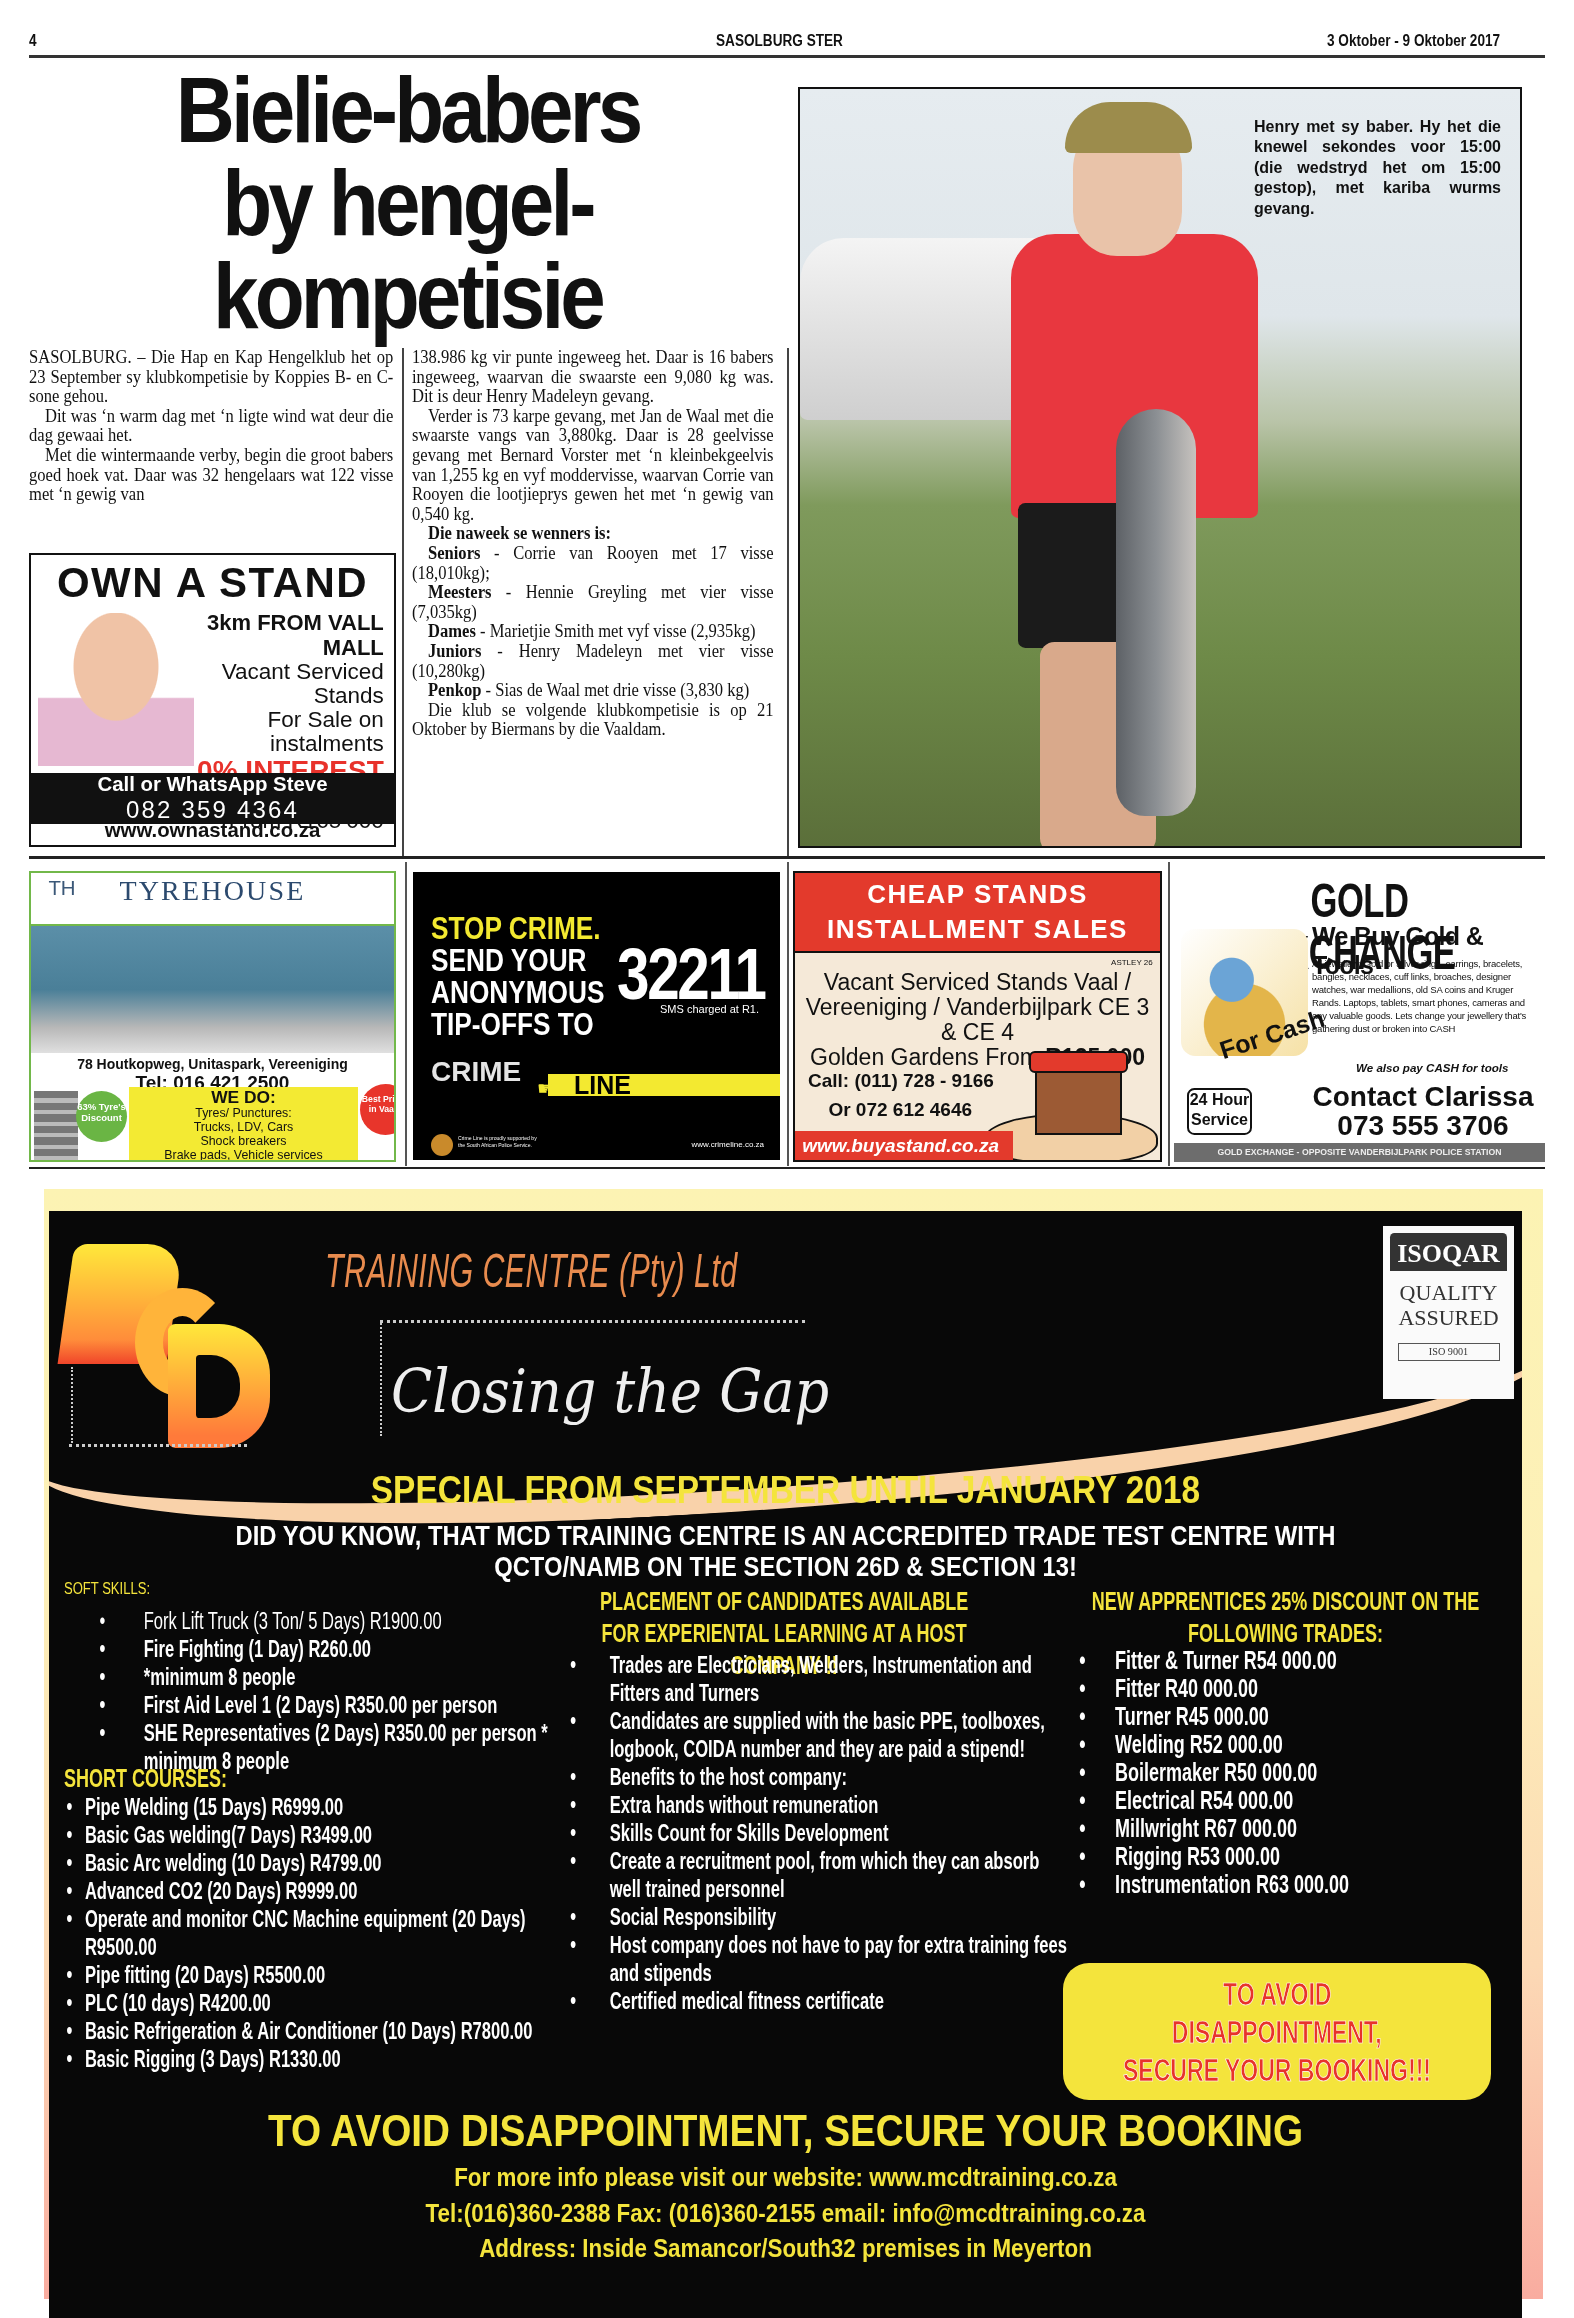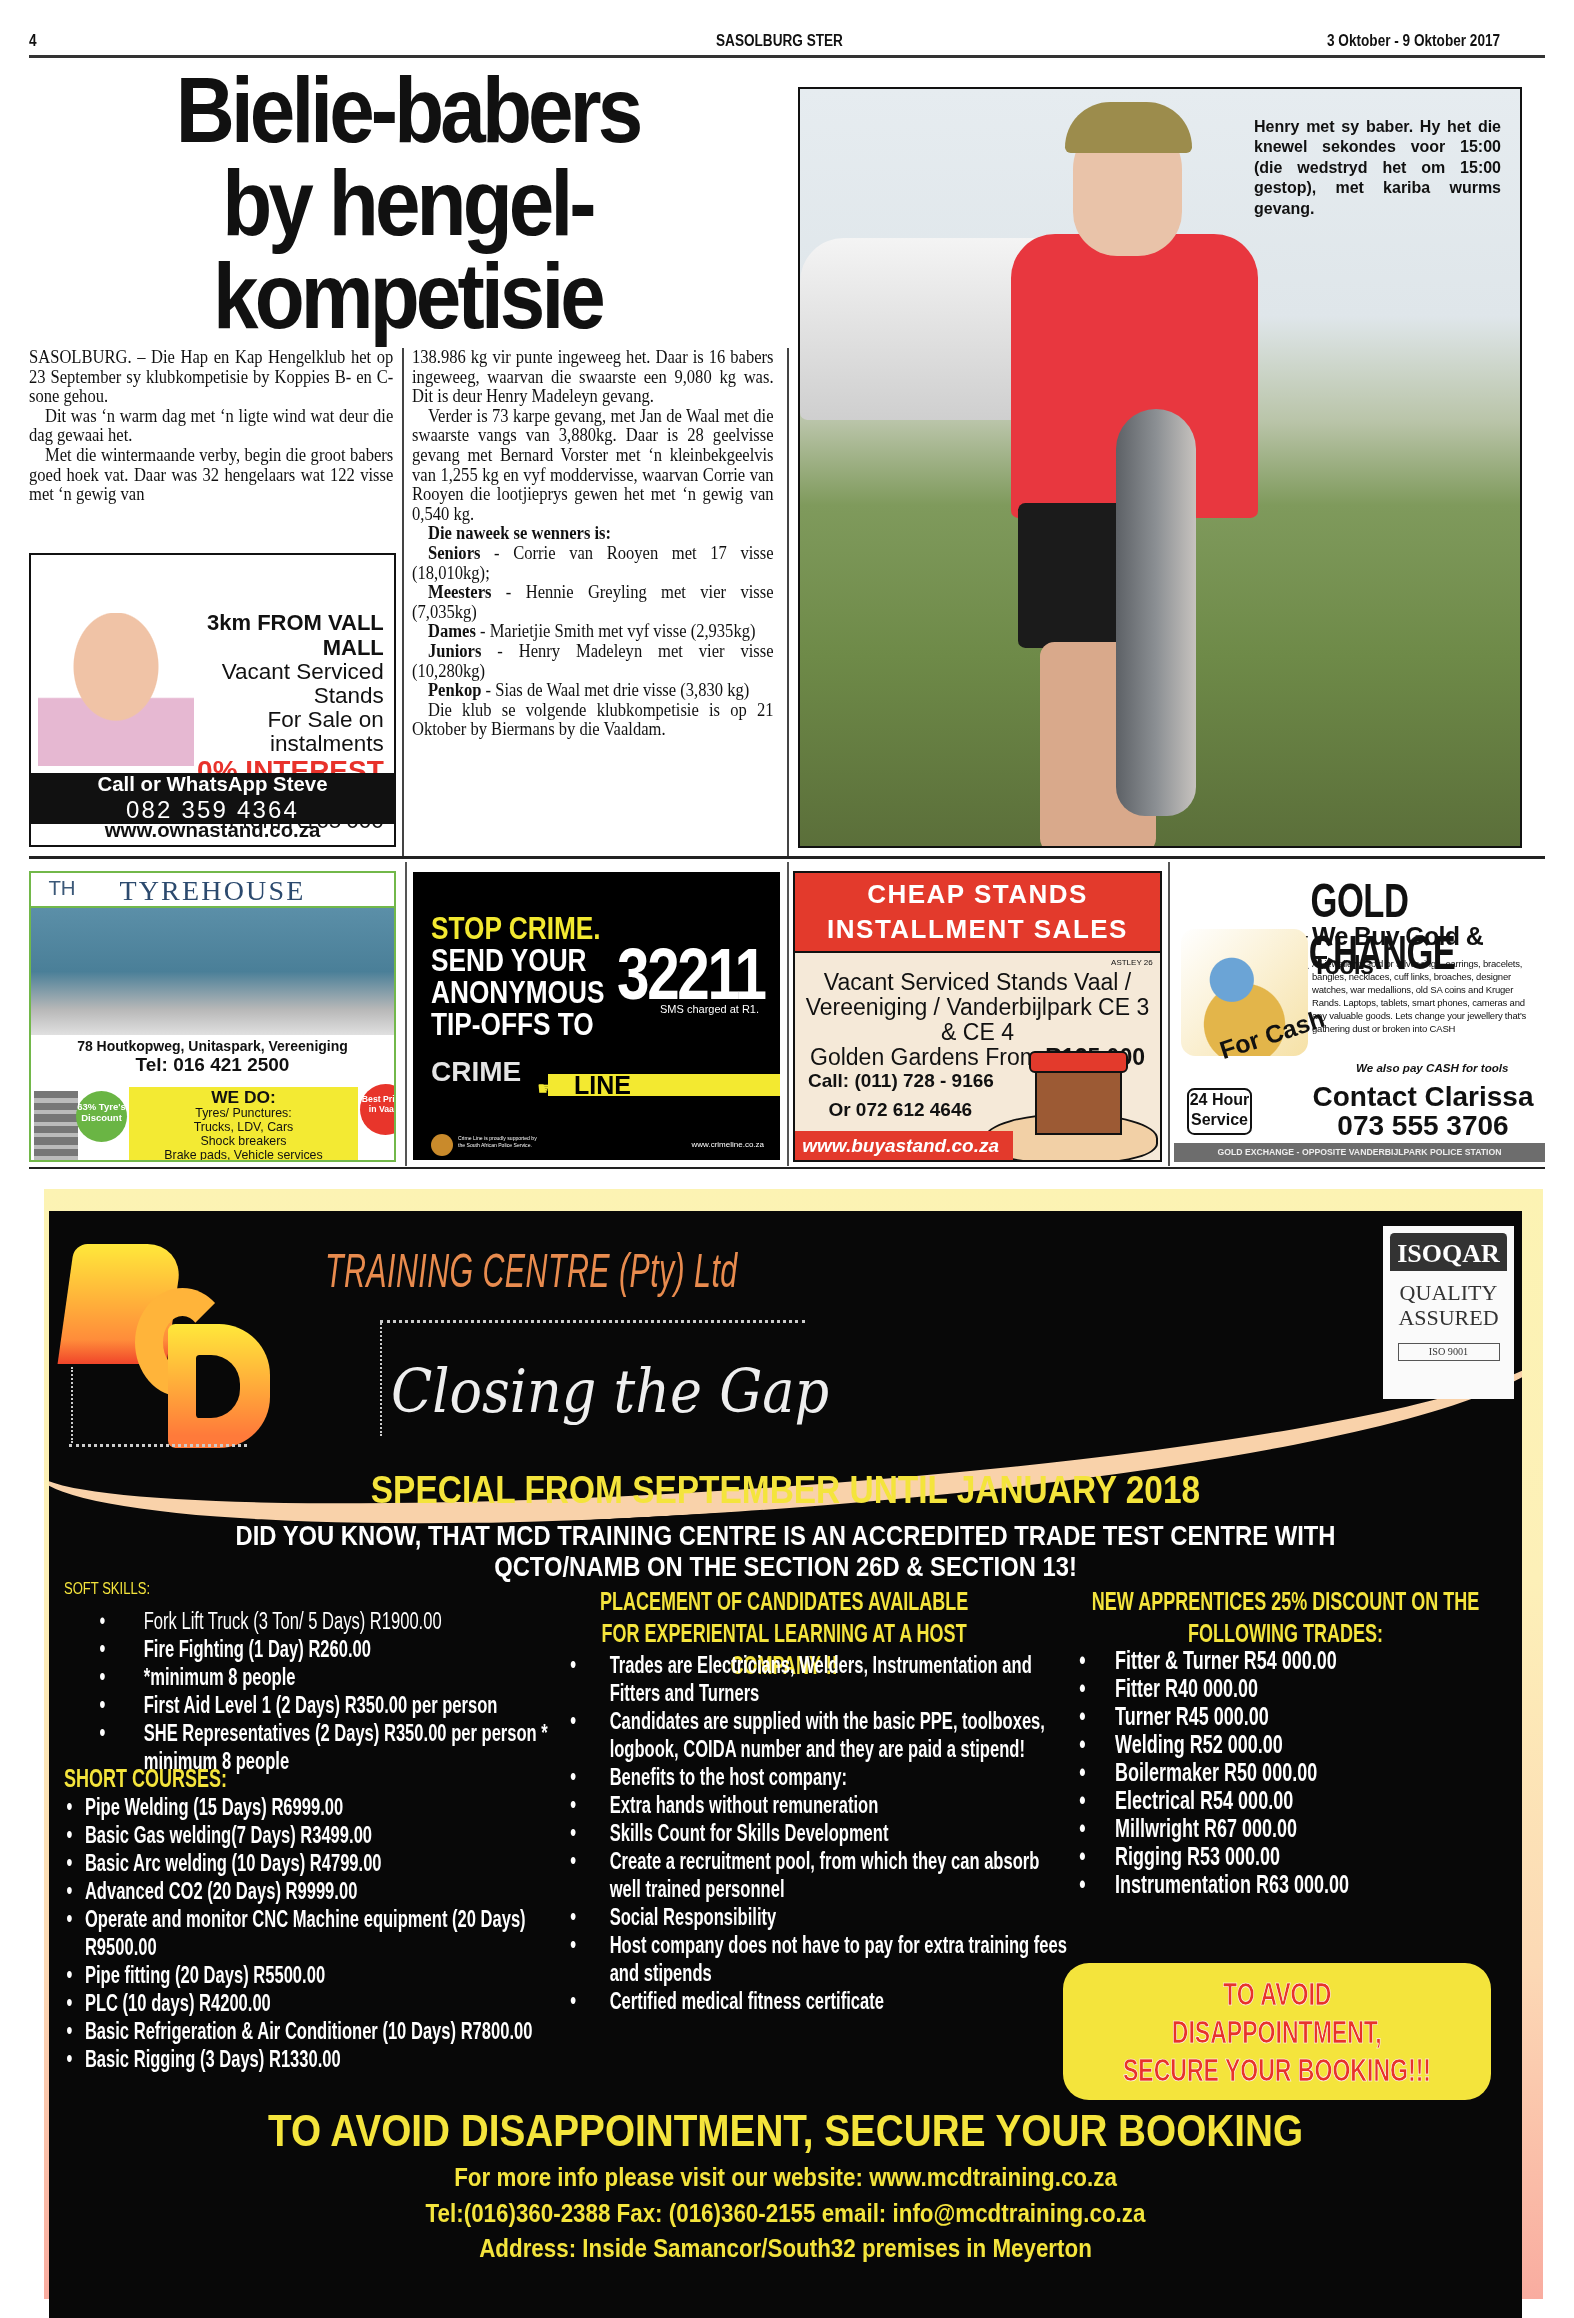--- a/index.html
+++ b/index.html
@@ -45,21 +45,21 @@
   .own .band .b1 { font-weight: bold; font-size: 20.4px; line-height: 22px; }
   .own .band .b2 { font-weight: 400; font-size: 24px; line-height: 30.5px; letter-spacing: 2.2px; }
   .own .web { position: absolute; left: 0; bottom: 2.9px; width: 100%; text-align: center; font-weight: 900; font-size: 20.4px; }
 
   .rule { position: absolute; left: 29px; width: 1516px; height: 2.9px; background: #222; }
   .vrule { position: absolute; width: 1.5px; background: #555; }
 
   
   .ad { position: absolute; top: 871px; height: 291px; overflow: hidden; font-family: "Liberation Sans", sans-serif; }
   .tyre { left: 29px; width: 367px; border: 2.9px solid #72b84a; background: #fff; }
-  .tyre .top { height: 35px; text-align: center; font-family: "Liberation Serif", serif; font-size: 28px; color: #2c4a6e; letter-spacing: 2.2px; line-height: 35px; background: #fff; border-bottom: 2.2px solid #72b84a; }
+  .tyre .top { height: 53px; text-align: center; font-family: "Liberation Serif", serif; font-size: 28px; color: #2c4a6e; letter-spacing: 2.2px; line-height: 35px; background: #fff; border-bottom: 2.2px solid #72b84a; }
   .tyre .th { position: absolute; left: 17.4px; top: 4.4px; font-size: 20.4px; color: #3b5878; }
   .tyre .shop { height: 127px; background: linear-gradient(180deg,#5b8fa8 0%, #4a7f98 50%, #b8b8b8 80%, #e0e0e0 100%); position: relative; }
   .tyre .addr { text-align: center; font-weight: bold; font-size: 14px; margin-top: 2.9px; }
   .tyre .tel { text-align: center; font-weight: bold; font-size: 19px; }
   .tyre .wedo { position: absolute; left: 98px; top: 214px; width: 229px; height: 73px; background: #f3ea33; text-align: center; font-size: 12.4px; line-height: 14px; padding-top: 1.5px; }
   .tyre .wedo .h { font-weight: 900; font-size: 17.4px; line-height: 17.4px; }
   .tyre .badge-g { position: absolute; left: 45px; top: 218px; width: 51px; height: 51px; border-radius: 50%; background: #6ab544; color: #fff; font-size: 9.5px; font-weight: bold; text-align: center; padding-top: 10.2px; line-height: 11px; }
   .tyre .badge-r { position: absolute; left: 329px; top: 211px; width: 51px; height: 51px; border-radius: 50%; background: #e8352b; color: #fff; font-size: 8.7px; font-weight: bold; text-align: center; padding-top: 10.2px; line-height: 10.2px; }
   .tyre .tyres { position: absolute; left: 2.9px; top: 218px; width: 44px; height: 73px; background: repeating-linear-gradient(180deg,#777 0 7.3px,#bbb 7.3px 11.6px); }
 
@@ -181,20 +181,21 @@
   <div class="person-shirt"></div>
   <div class="person-head"></div>
   <div class="cap"></div>
   <div class="shorts"></div>
   <div class="legs"></div>
   <div class="fish"></div>
   <div class="caption">Henry met sy baber. Hy het die knewel sekondes voor 15:00 (die wedstryd het om 15:00 gestop), met kariba wurms gevang.</div>
 </div>
 
 <div class="own">
+  <div class="title">OWN A STAND</div>
   <div class="face"></div>
   <div class="lines">
     <div class="l1">3km FROM VALL MALL</div>
     <div class="l2">Vacant Serviced Stands</div>
     <div class="l2">For Sale on instalments</div>
     <div class="l3">0% INTEREST</div>
     <div class="l2">Big stands - 300m²</div>
     <div class="l2">From R165’000</div>
   </div>
   <div class="band">

